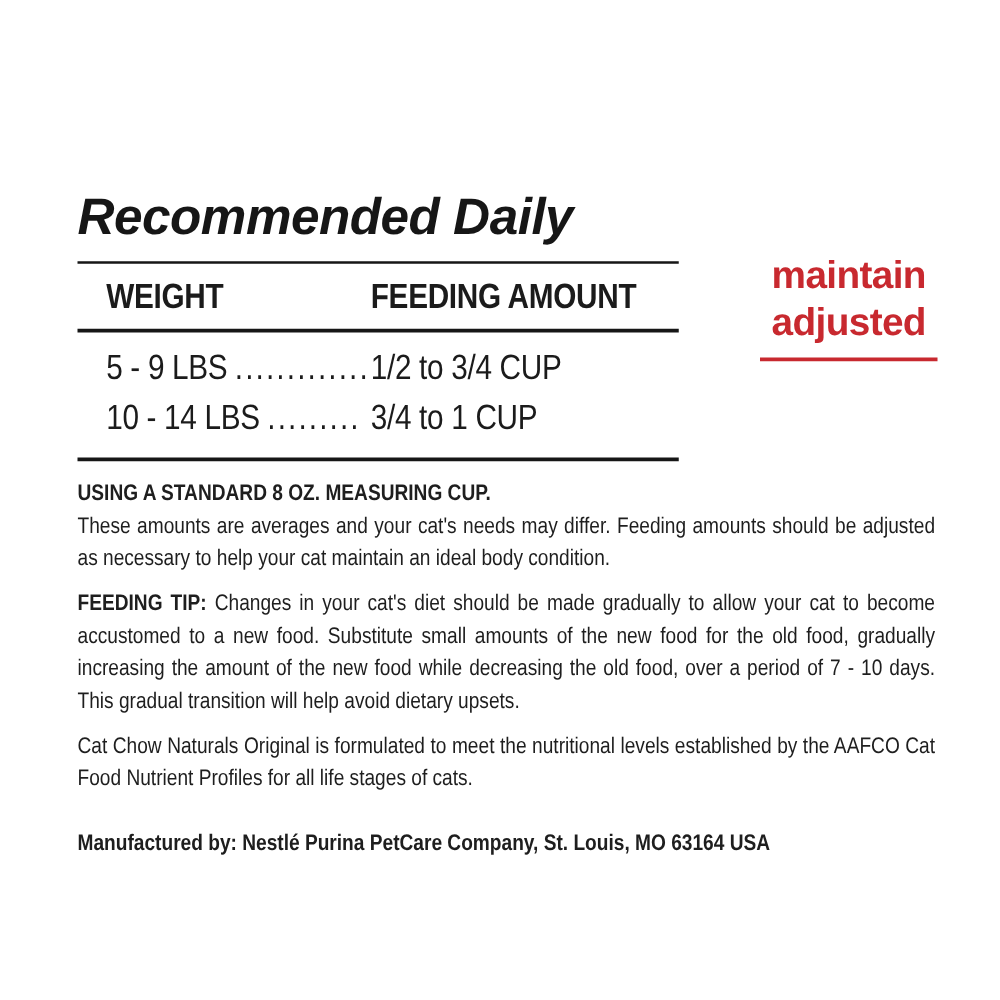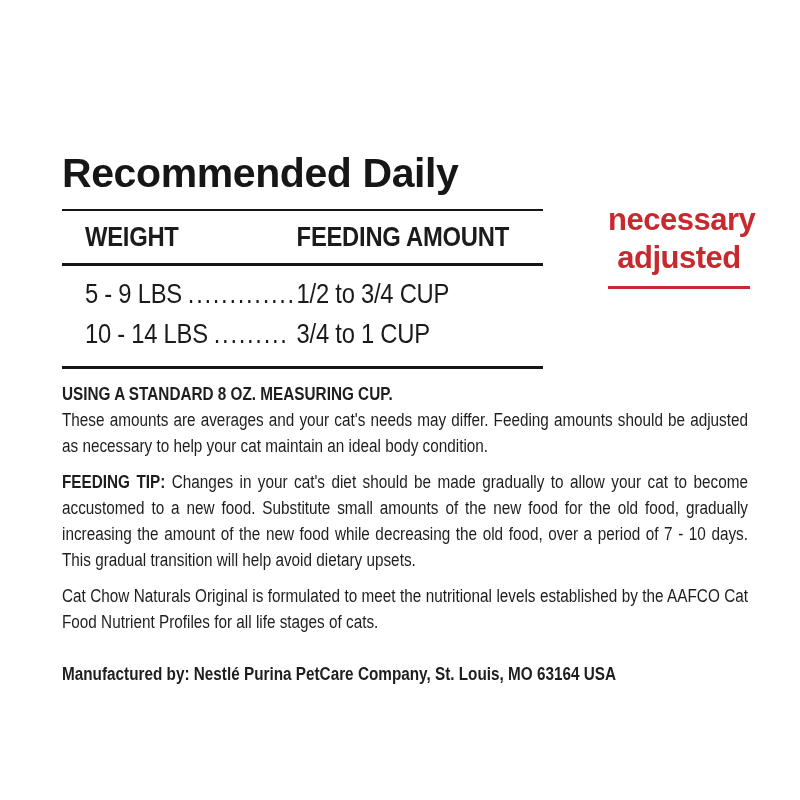--- a/index.html
+++ b/index.html
@@ -40,20 +40,21 @@
     padding-bottom: 9px;
   }
   
   .title {
     margin-top: 150px;
     font-size: 41px;
     line-height: 47px;
     font-weight: bold;
     letter-spacing: -0.4px;
     color: #161616;
+    font-style: italic;
   }
   .title span { display: block; }
   
   .ftable { margin-top: 12px; width: 481px; }
   .rule2 { border-top: 2px solid #161616; }
   .rule3 { border-top: 3px solid #161616; }
   .theader {
     display: flex;
     padding: 10px 0;
     font-weight: bold;
@@ -96,21 +97,21 @@
   .just { text-align: justify; }
   .bold { font-weight: bold; }
   .manuf { margin-top: 26px; font-weight: bold; }
 </style>
 </head>
 <body>
 
 <div class="page">
 
   <div class="badge">
-    <div>necessary</div>
+    <div>maintain</div>
     <div>adjusted</div>
   </div>
 
   <h1 class="title">
     <span>Recommended Daily</span>
   </h1>
 
   <div class="ftable">
     <div class="rule2"></div>
 

